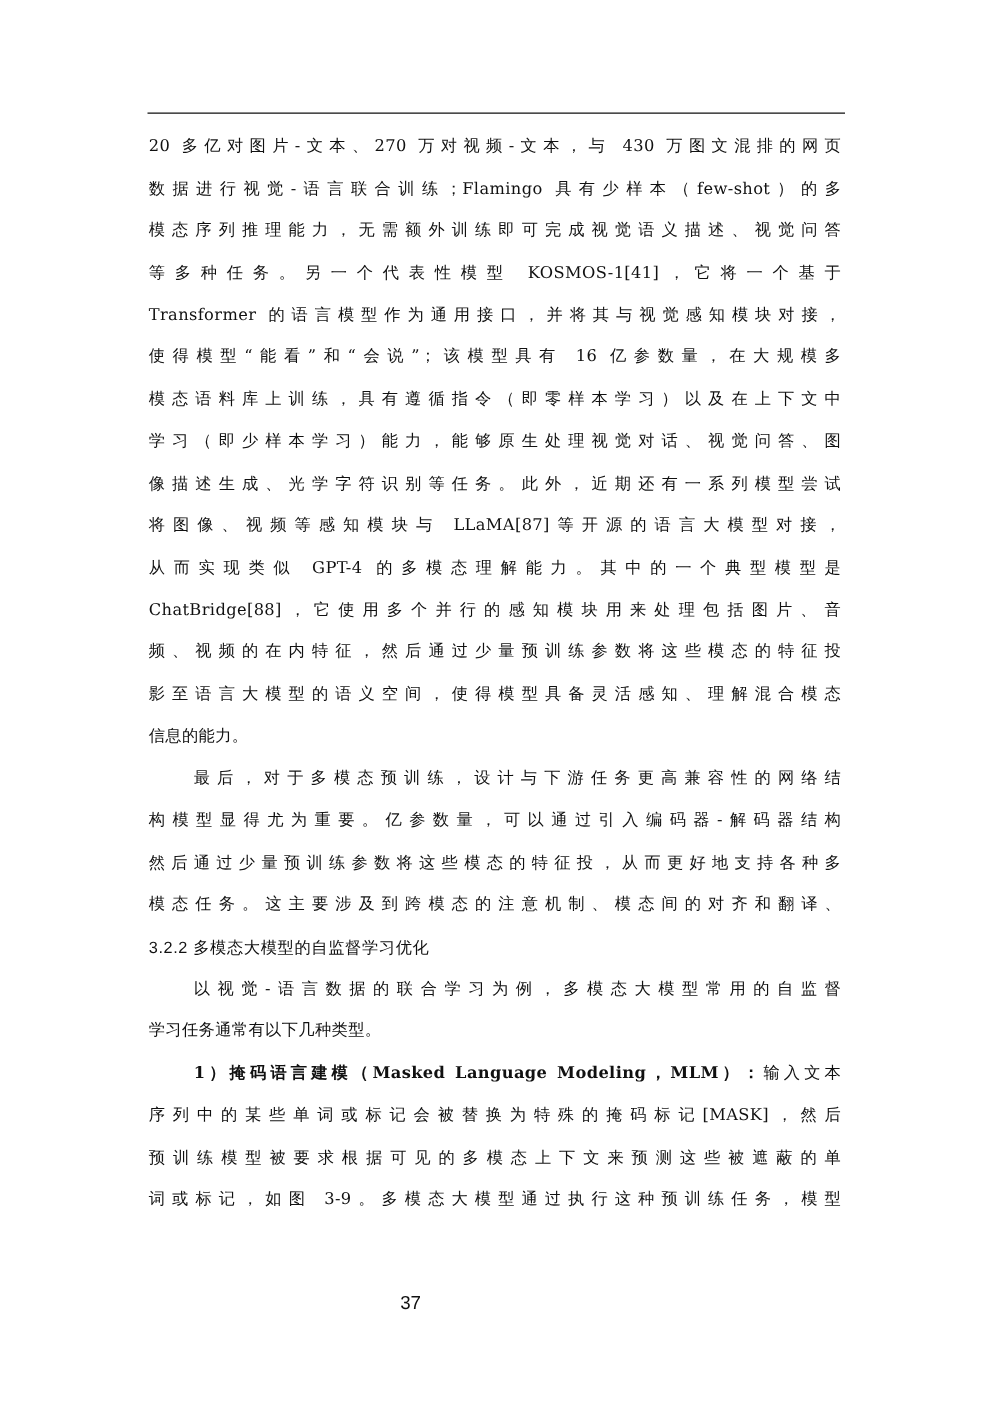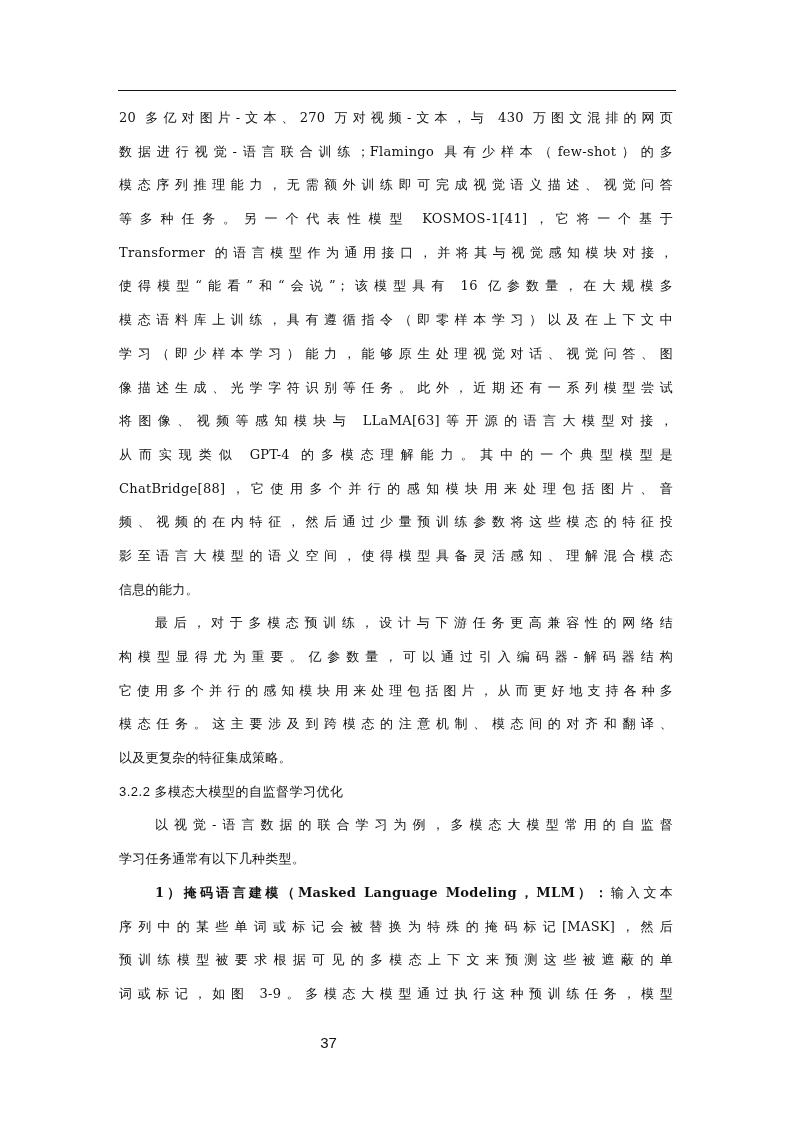--- a/index.html
+++ b/index.html
@@ -27,34 +27,33 @@
   <div>
     <div class="line">20 多亿对图片-文本、270 万对视频-文本，与 430 万图文混排的网页</div>
     <div class="line">数据进行视觉-语言联合训练；Flamingo 具有少样本（few-shot）的多</div>
     <div class="line">模态序列推理能力，无需额外训练即可完成视觉语义描述、视觉问答</div>
     <div class="line">等多种任务。另一个代表性模型 KOSMOS-1[41]，它将一个基于</div>
     <div class="line">Transformer 的语言模型作为通用接口，并将其与视觉感知模块对接，</div>
     <div class="line">使得模型“能看”和“会说”；该模型具有 16 亿参数量，在大规模多</div>
     <div class="line">模态语料库上训练，具有遵循指令（即零样本学习）以及在上下文中</div>
     <div class="line">学习（即少样本学习）能力，能够原生处理视觉对话、视觉问答、图</div>
     <div class="line">像描述生成、光学字符识别等任务。此外，近期还有一系列模型尝试</div>
-    <div class="line">将图像、视频等感知模块与 LLaMA[63]等开源的语言大模型对接，</div>
+    <div class="line">将图像、视频等感知模块与 LLaMA[87]等开源的语言大模型对接，</div>
     <div class="line">从而实现类似 GPT-4 的多模态理解能力。其中的一个典型模型是</div>
     <div class="line">ChatBridge[88]，它使用多个并行的感知模块用来处理包括图片、音</div>
     <div class="line">频、视频的在内特征，然后通过少量预训练参数将这些模态的特征投</div>
     <div class="line">影至语言大模型的语义空间，使得模型具备灵活感知、理解混合模态</div>
     <div class="line last">信息的能力。</div>
   </div>
 
   <div>
     <div class="line indent">最后，对于多模态预训练，设计与下游任务更高兼容性的网络结</div>
     <div class="line">构模型显得尤为重要。亿参数量，可以通过引入编码器-解码器结构</div>
-    <div class="line">它使用多个并行的感知模块用来处理包括图片，从而更好地支持各种多</div>
+    <div class="line">然后通过少量预训练参数将这些模态的特征投，从而更好地支持各种多</div>
     <div class="line">模态任务。这主要涉及到跨模态的注意机制、模态间的对齐和翻译、</div>
-    <div class="line last">以及更复杂的特征集成策略。</div>
   </div>
 
   <div class="line heading">3.2.2  多模态大模型的自监督学习优化</div>
 
   <div>
     <div class="line indent">以视觉-语言数据的联合学习为例，多模态大模型常用的自监督</div>
     <div class="line last">学习任务通常有以下几种类型。</div>
   </div>
 
   <div>

